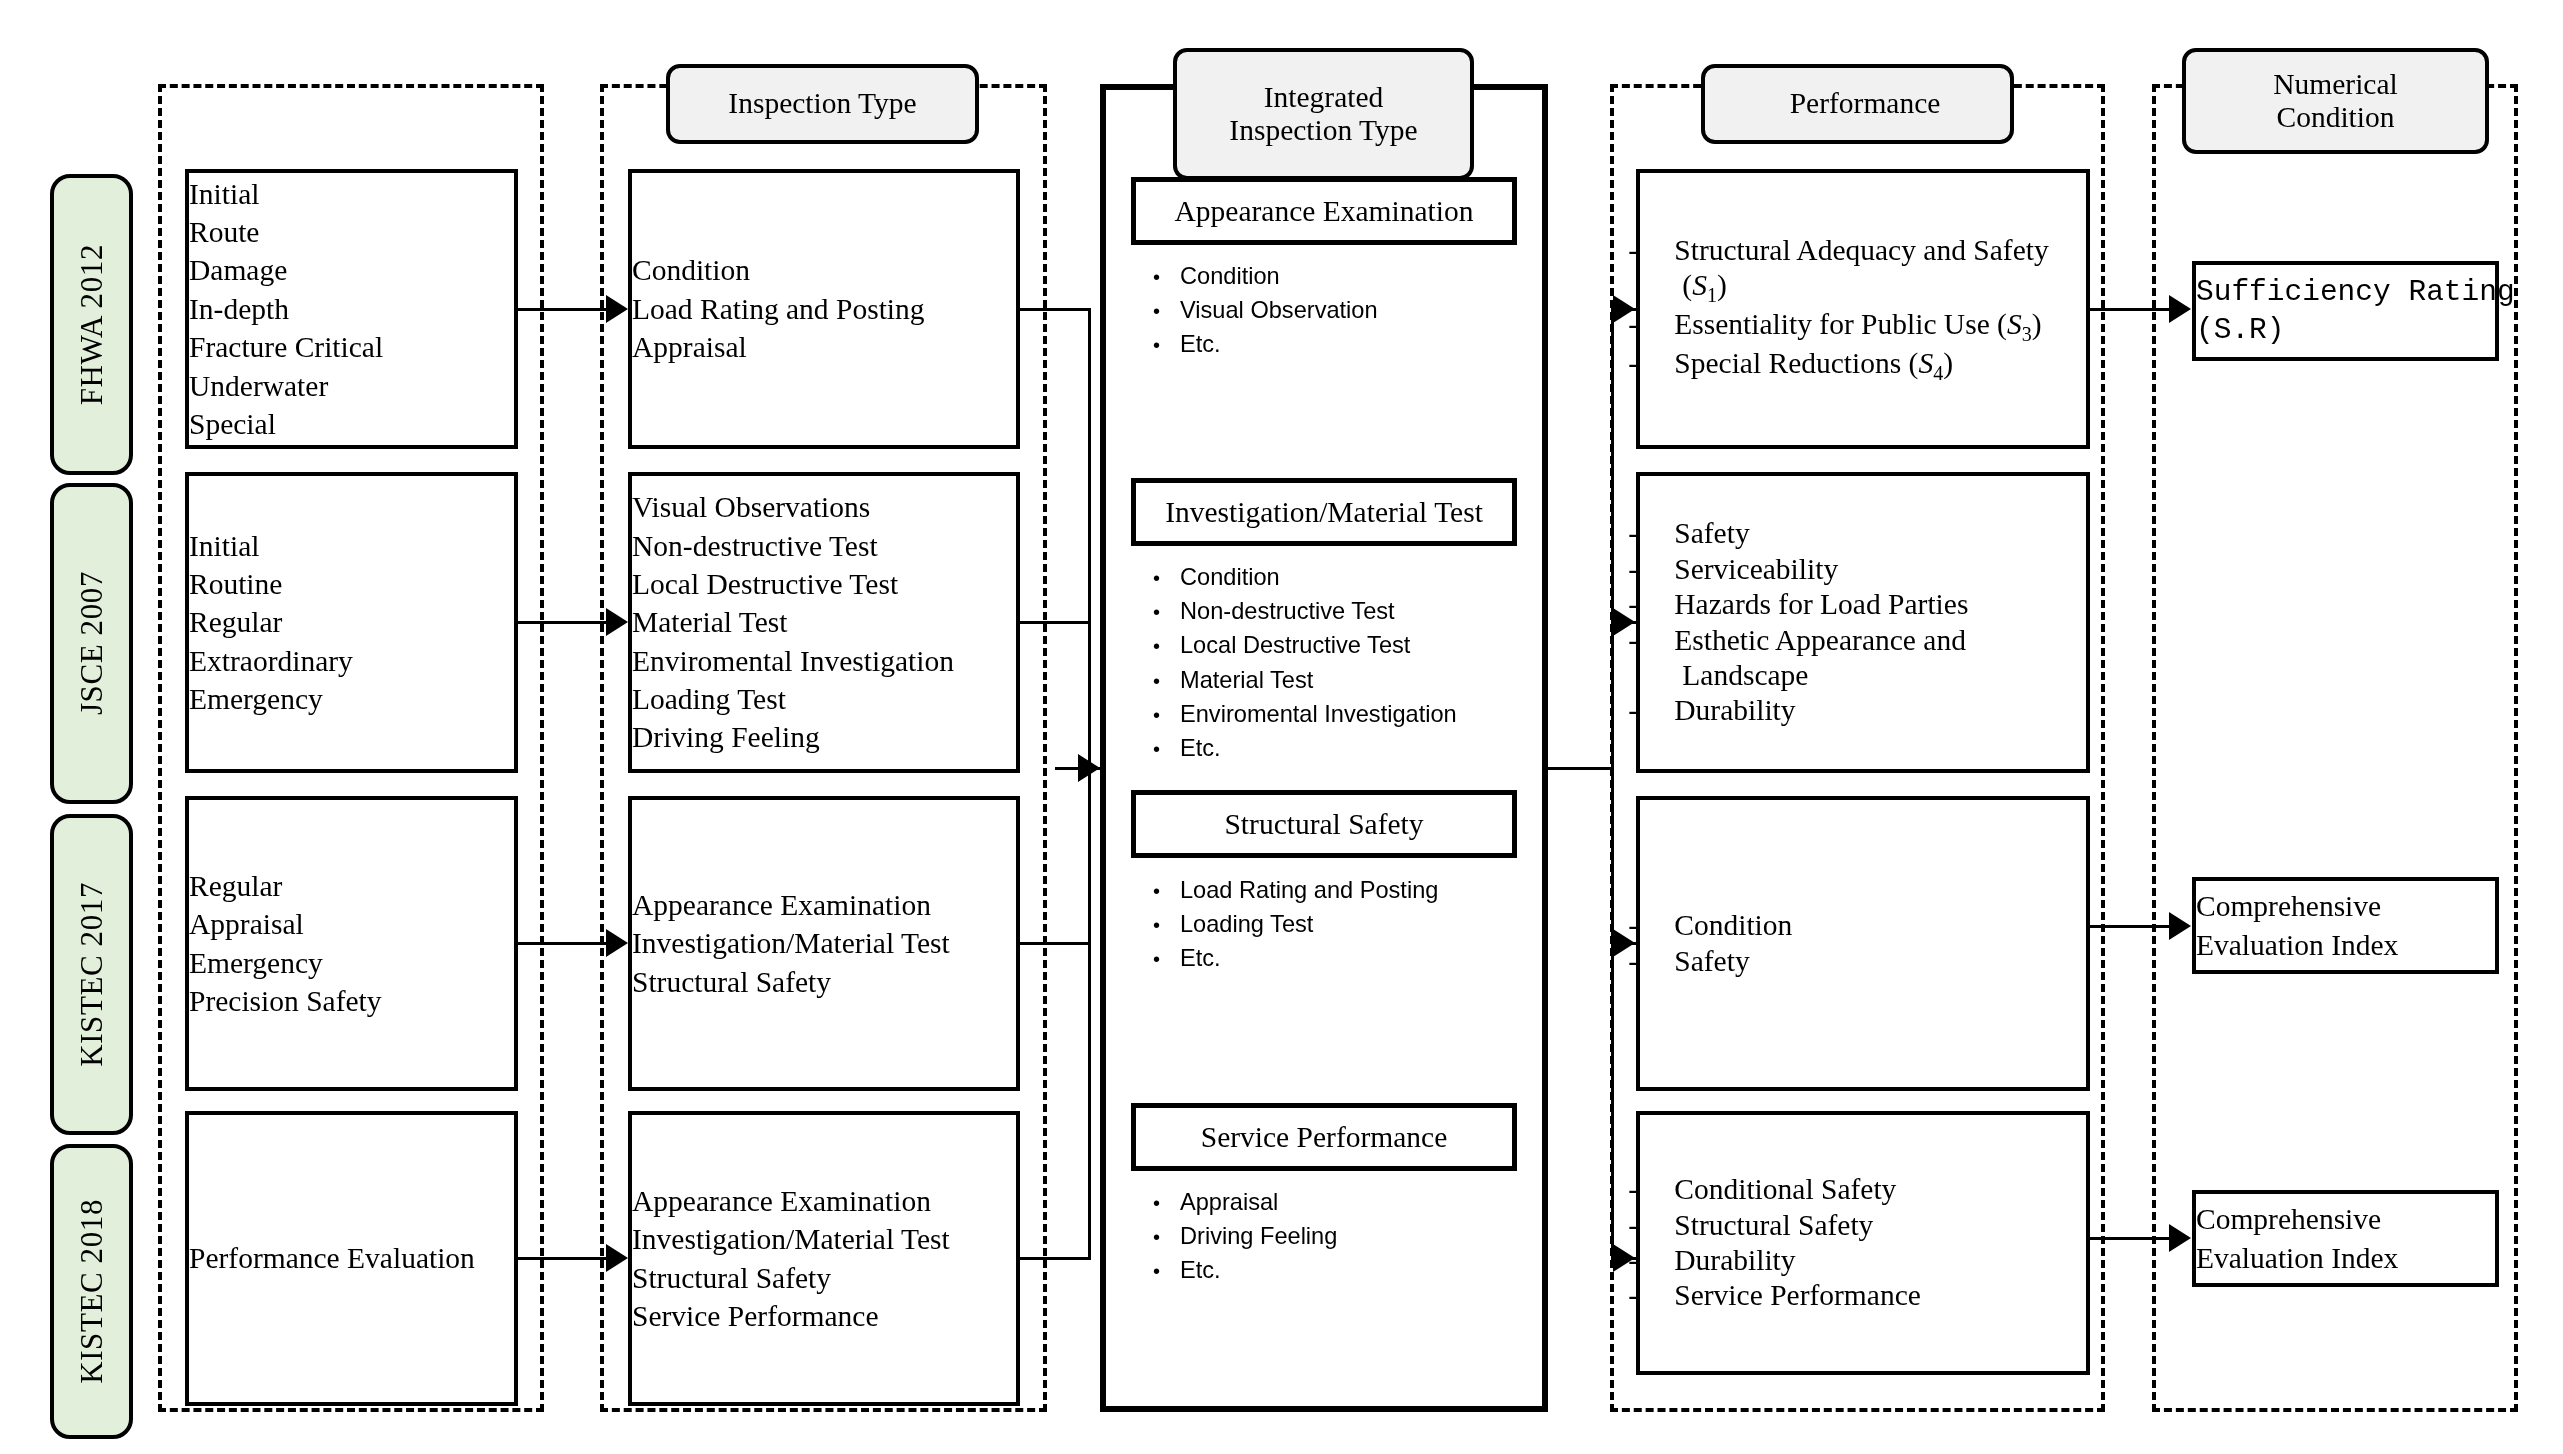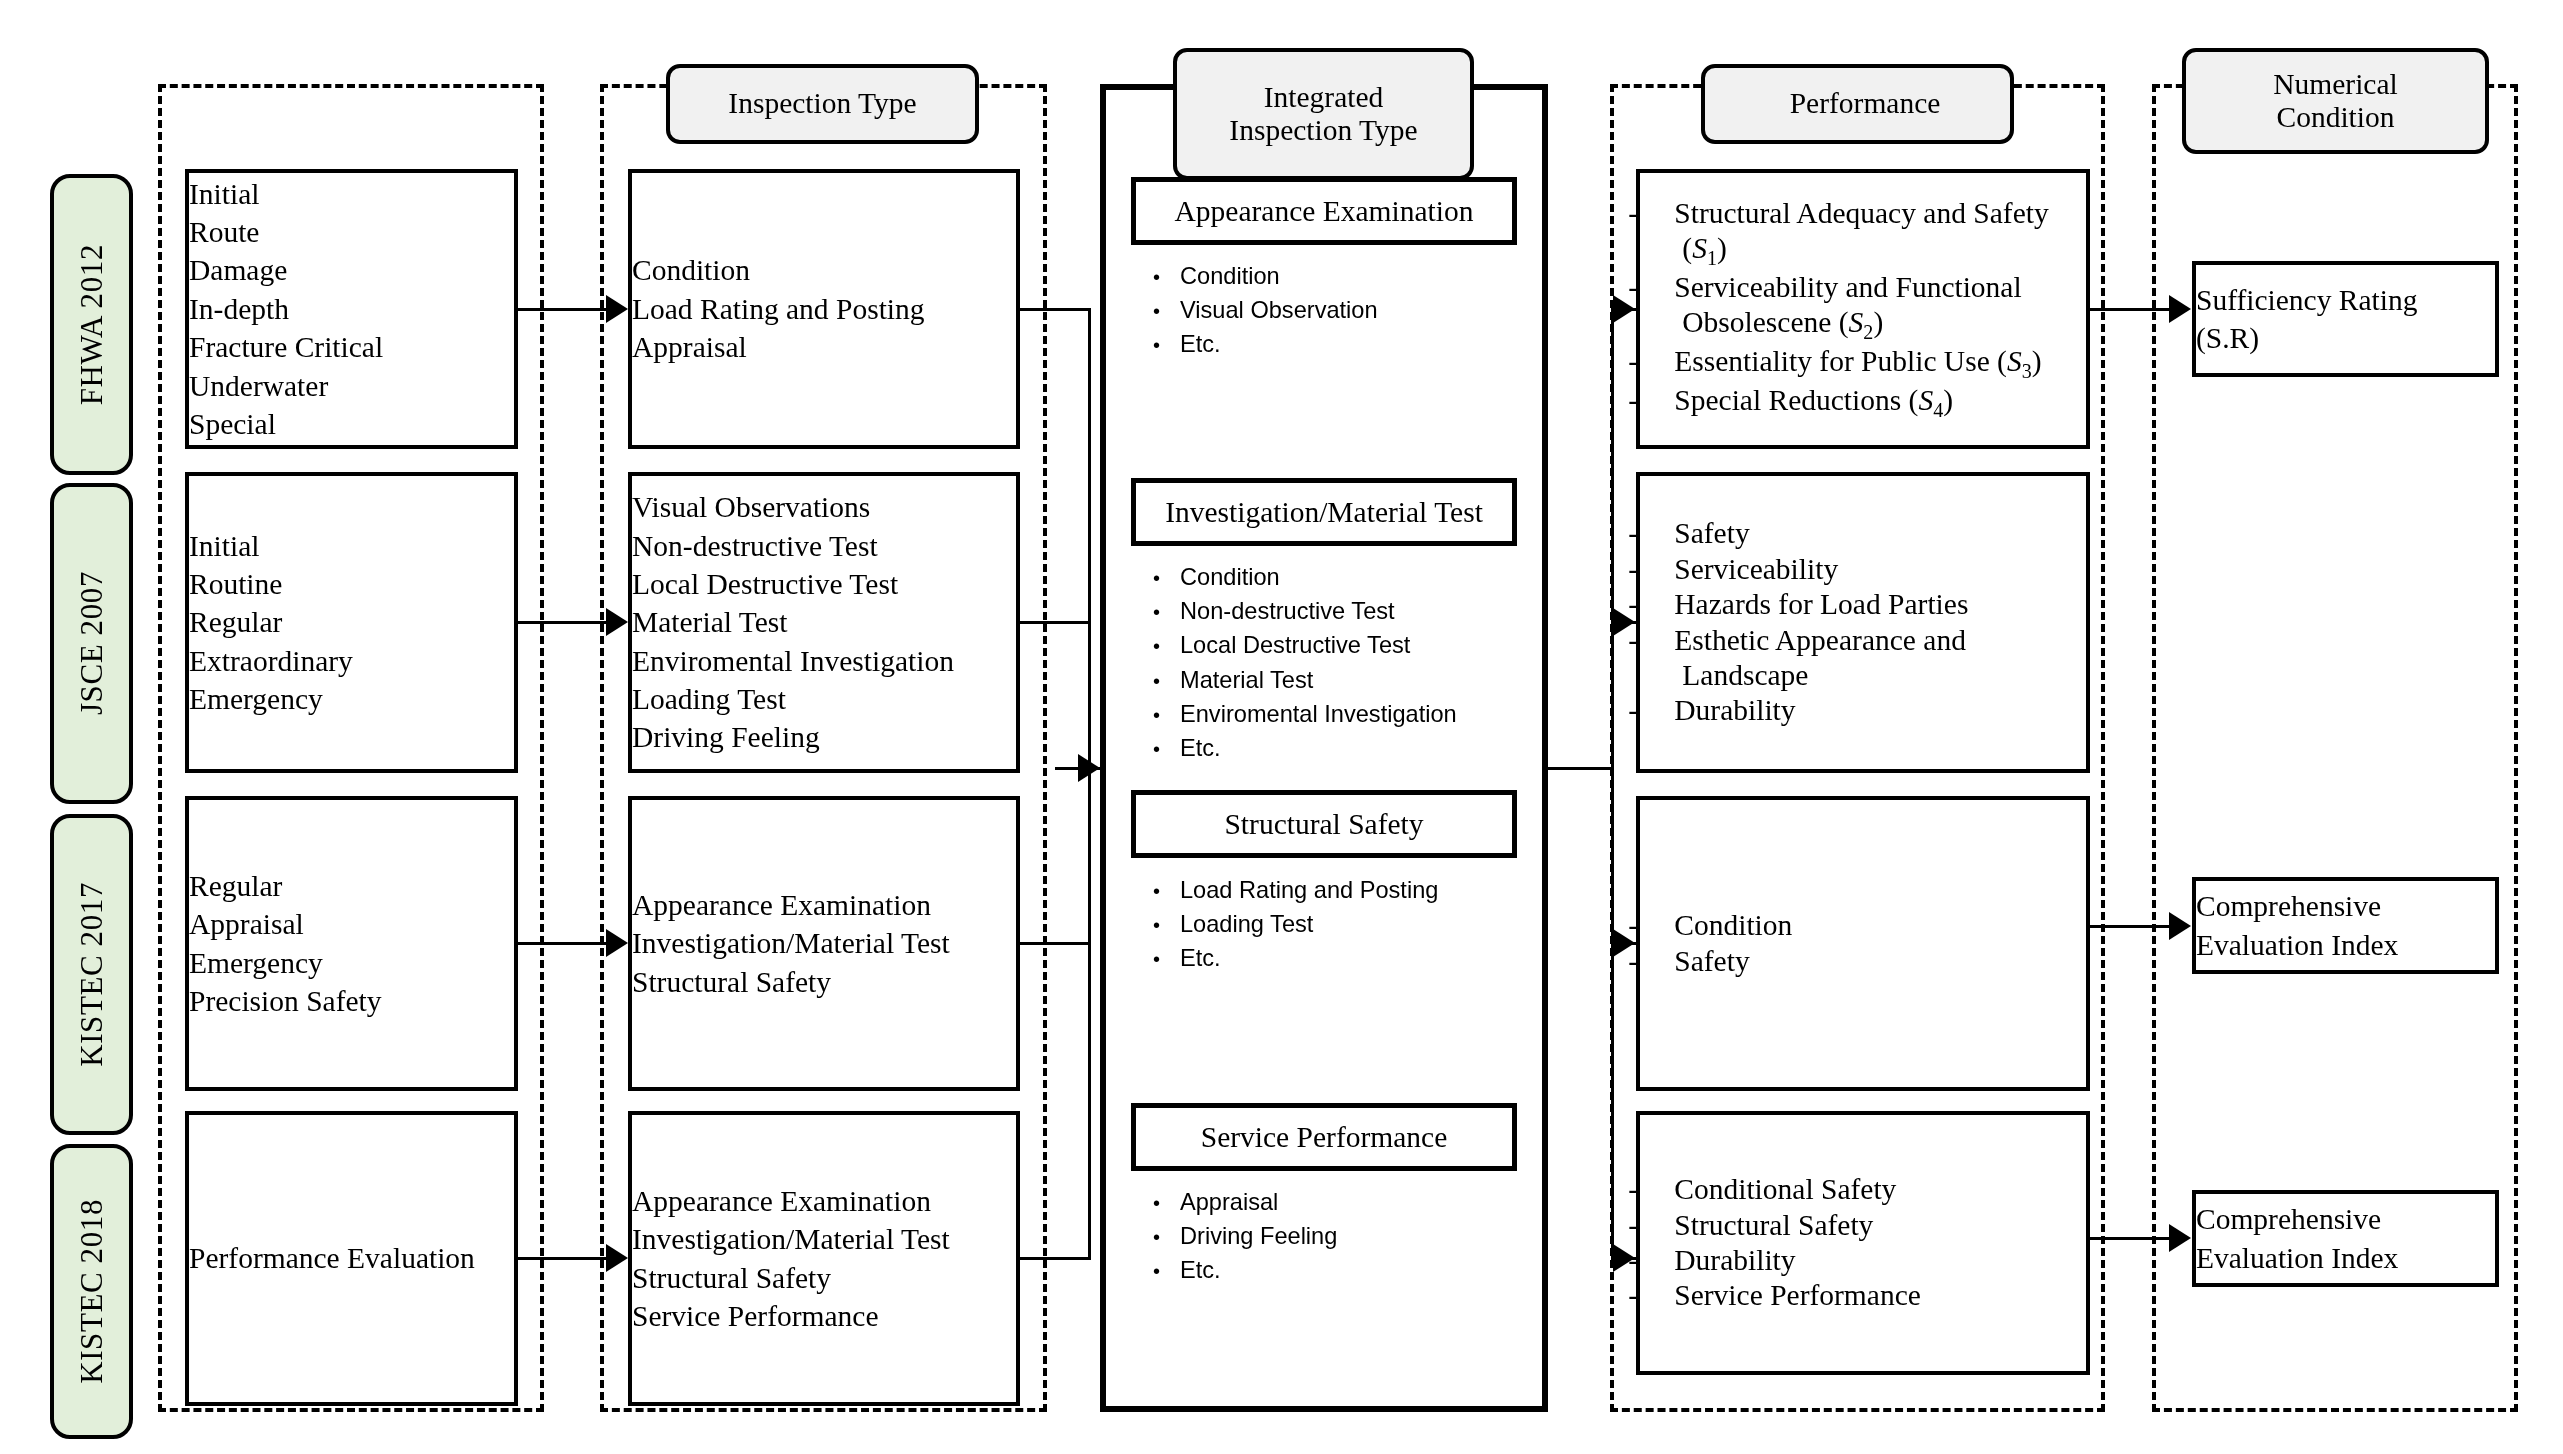--- a/index.html
+++ b/index.html
@@ -205,21 +205,20 @@
   <div class="subhead" style="left:1131px; top:1103px; width:386px; height:68px;">Service Performance</div>
   <div class="bullets" style="left:1153px; top:1185px; width:377px;">
     <div>Appraisal</div>
     <div>Driving Feeling</div>
     <div>Etc.</div>
   </div>
 
   <div class="box listbox" style="left:1636px; top:169px; width:454px; height:280px;">
     <ul>
       <li><span class="d">-</span><span>Structural Adequacy and Safety (</span><span class="it">S</span><sub>1</sub><span>)</span></li>
-      <li><span class="d">-</span><span>Serviceability and Functional Obsolescene (</span><span class="it">S</span><sub>2</sub><span>)</span></li>
       <li><span class="d">-</span><span>Essentiality for Public Use (</span><span class="it">S</span><sub>3</sub><span>)</span></li>
       <li><span class="d">-</span><span>Special Reductions (</span><span class="it">S</span><sub>4</sub><span>)</span></li>
     </ul>
   </div>
 
   <div class="box listbox" style="left:1636px; top:472px; width:454px; height:301px;">
     <ul>
       <li><span class="d">-</span><span>Safety</span></li>
       <li><span class="d">-</span><span>Serviceability</span></li>
       <li><span class="d">-</span><span>Hazards for Load Parties</span></li>
@@ -237,21 +236,21 @@
 
   <div class="box listbox" style="left:1636px; top:1111px; width:454px; height:264px;">
     <ul>
       <li><span class="d">-</span><span>Conditional Safety</span></li>
       <li><span class="d">-</span><span>Structural Safety</span></li>
       <li><span class="d">-</span><span>Durability</span></li>
       <li><span class="d">-</span><span>Service Performance</span></li>
     </ul>
   </div>
 
-  <div class="box" style="left:2192px; top:261px; width:307px; height:116px;">
+  <div class="box" style="left:2192px; top:261px; width:307px; height:100px;font-family:Liberation Mono, monospace;">
     <div class="stack">
       <div>Sufficiency Rating</div>
       <div>(S.R)</div>
     </div>
   </div>
 
   <div class="box" style="left:2192px; top:877px; width:307px; height:97px;">
     <div class="stack">
       <div>Comprehensive</div>
       <div>Evaluation Index</div>

